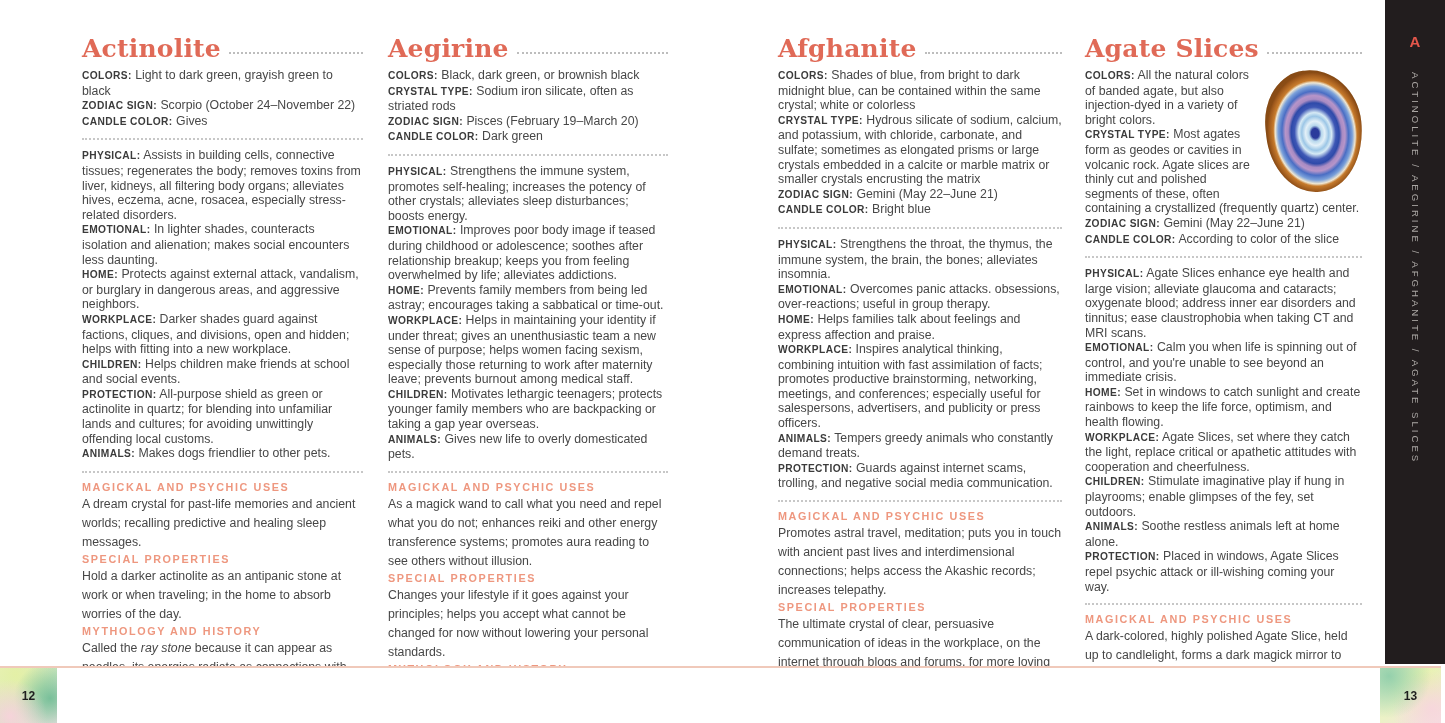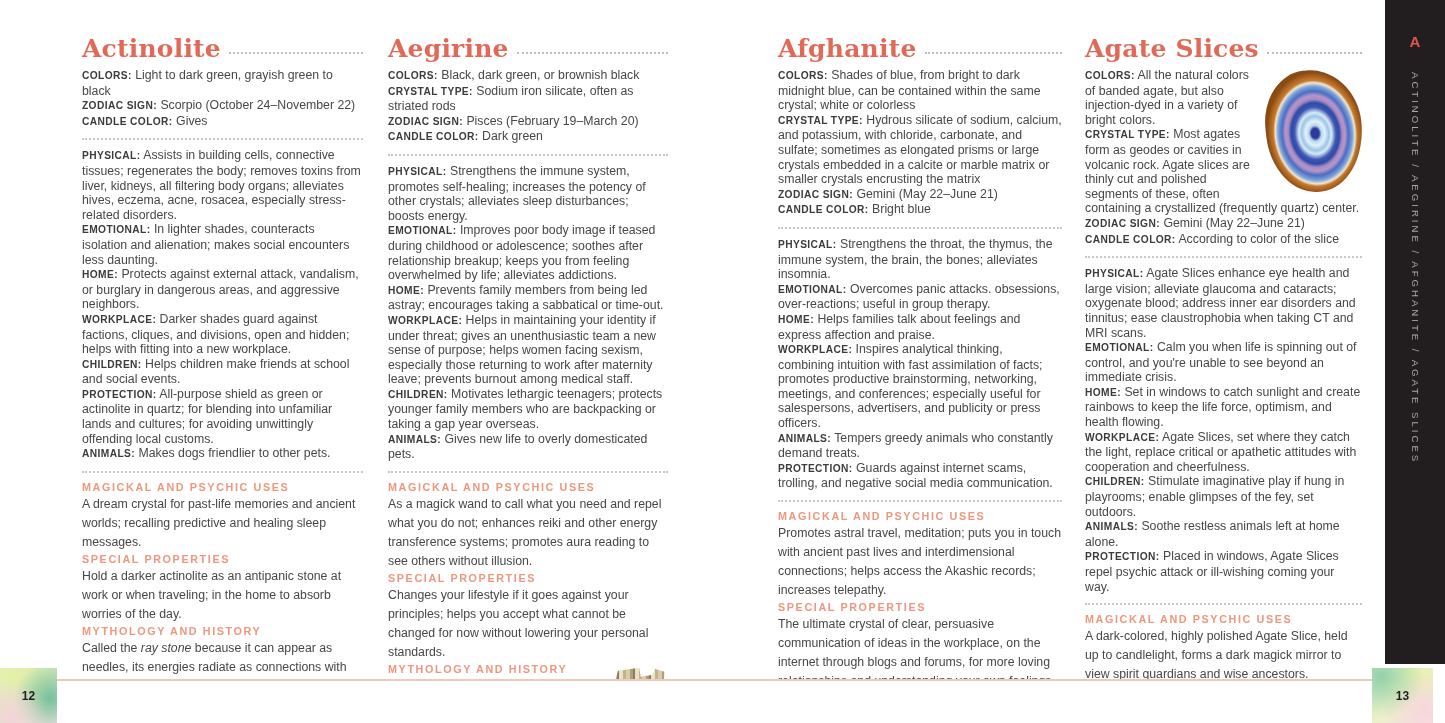--- a/index.html
+++ b/index.html
@@ -81,21 +81,21 @@
   }
   .spine-index {
     display:inline-block; margin-top:22px;
     writing-mode:vertical-rl;
     font-size:9.6px; letter-spacing:3px;
     color:#aba7a4; white-space:nowrap;
   }
 
   
   .footer {
-    position:absolute; left:0; right:12px; bottom:0; height:44px;
+    position:absolute; left:0; right:4px; bottom:0; height:57px;
     background:#ffffff; border-top:2px solid #f0c9ba;
   }
   .corner-swatch {
     position:absolute; bottom:0; width:57px; height:55px;
     display:flex; align-items:center; justify-content:center;
     font-weight:bold; font-size:12px; color:#1f1f1f;
   }
   .corner-left {
     left:0;
     background:

